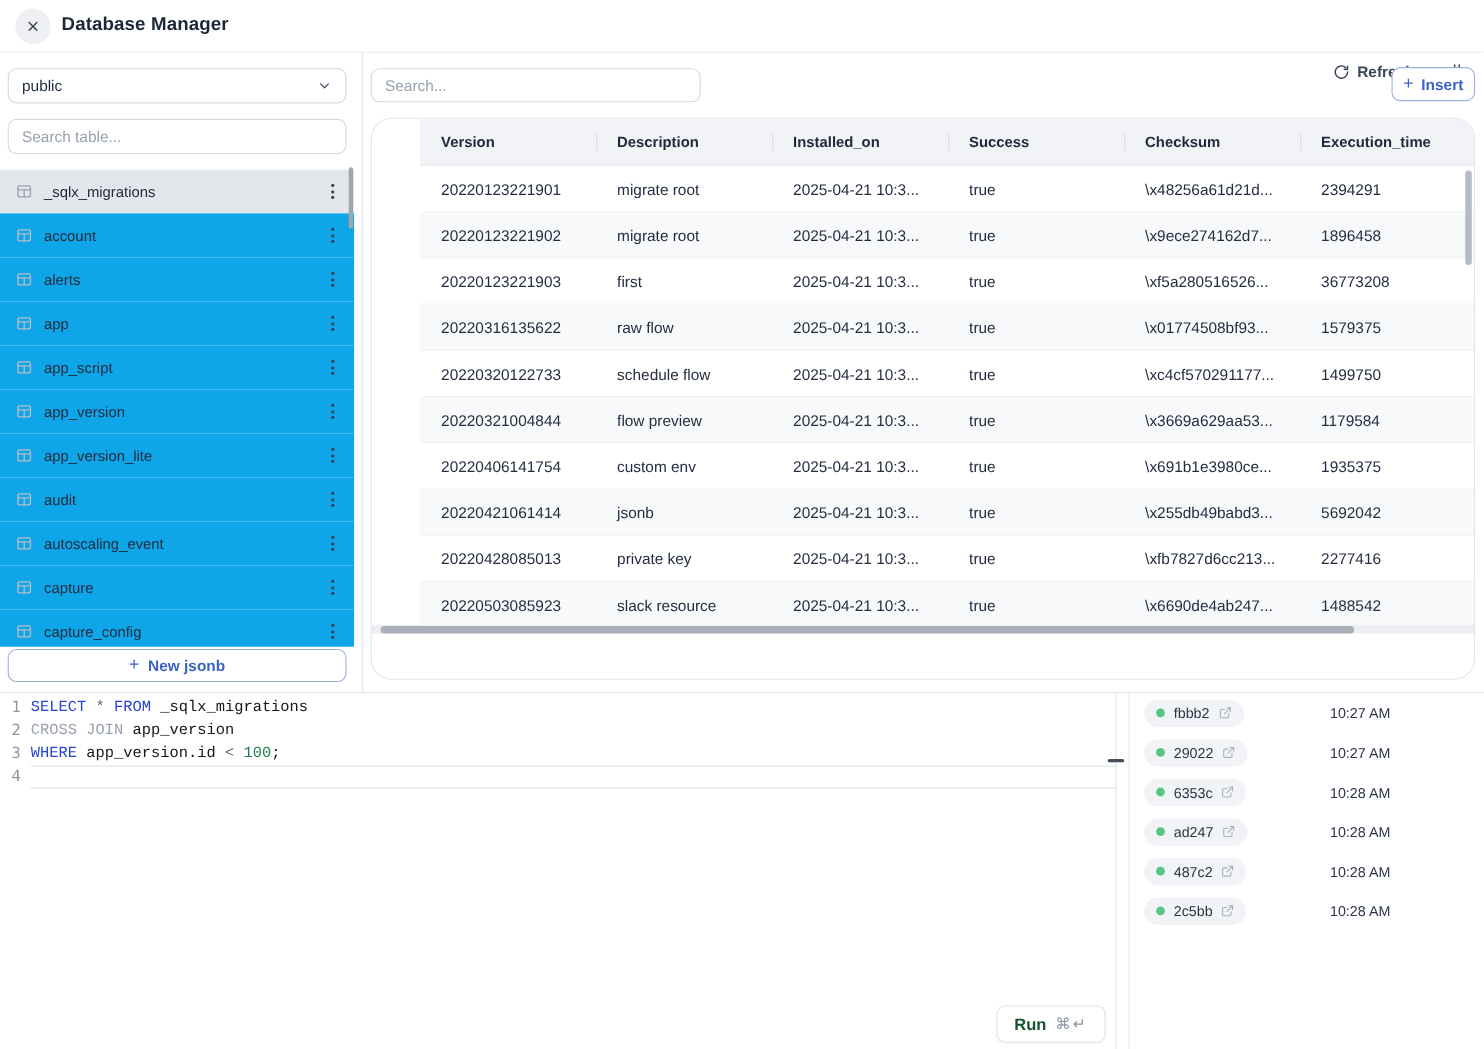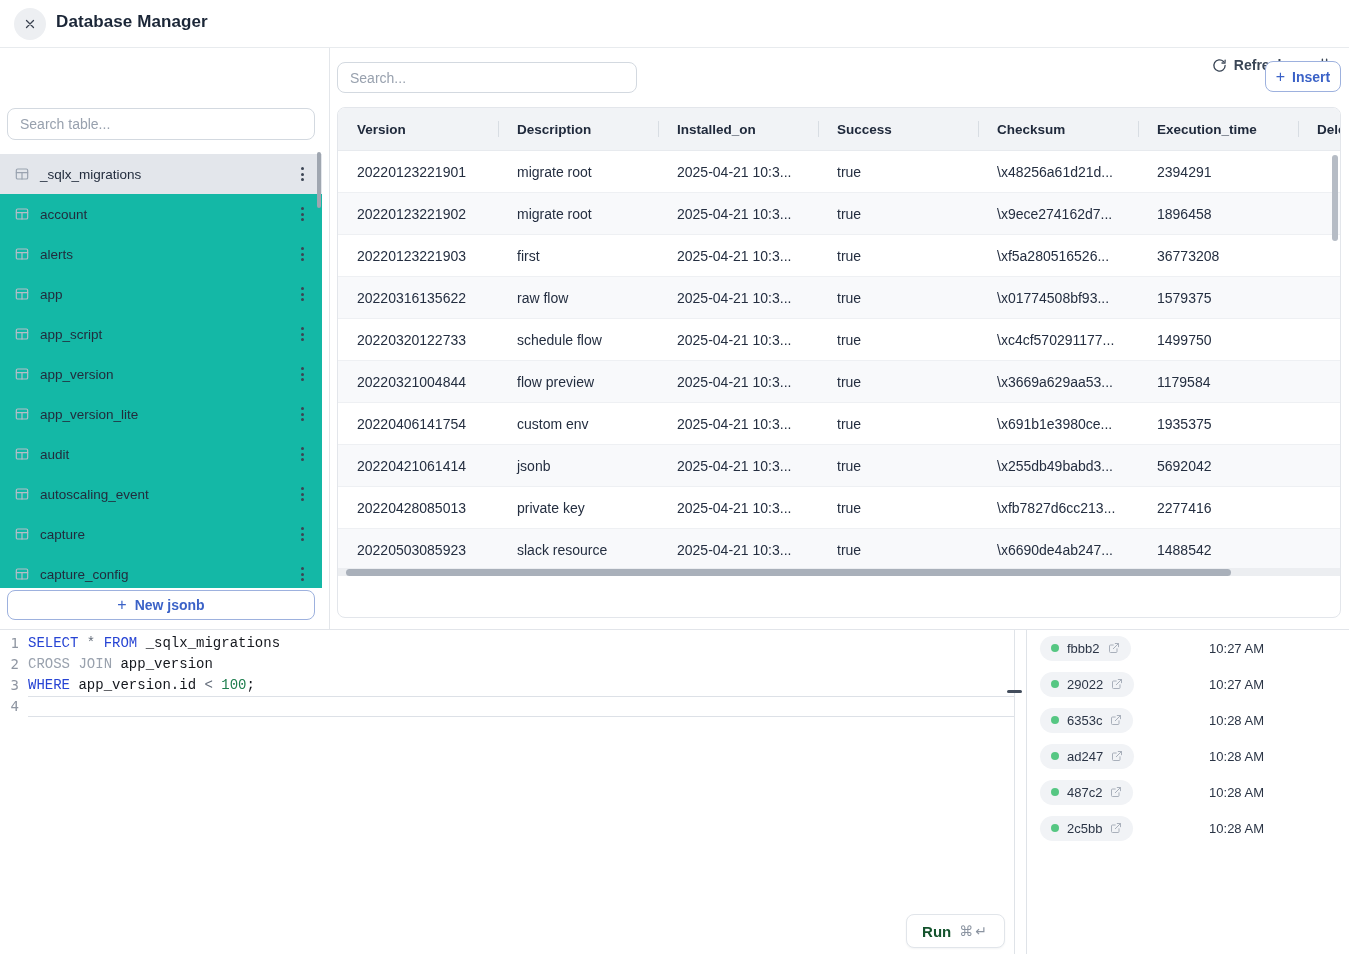--- a/index.html
+++ b/index.html
@@ -21,41 +21,41 @@
   
   .sidebar { position:absolute; left:0; top:48px; width:330px; height:582px; border-right:1px solid #e3e6ea; background:#fff; }
   .select { position:absolute; left:7px; top:14px; width:308px; height:32px; border:1px solid #d3d9e0; border-radius:8px;
             display:flex; align-items:center; justify-content:space-between; padding:0 12px; font-size:14px; color:#1c2940; cursor:pointer; background:#fff; }
   .select .chev { color:#4a5568; display:flex; }
   .inp { border:1px solid #d3d9e0; border-radius:8px; font-size:14px; color:#3b82f6; padding:0 12px; outline:none;
          font-family:inherit; background:#fff; }
   .inp::placeholder { color:#98a1ae; }
   .sb-search { position:absolute; left:7px; top:60px; width:308px; height:32px; }
   .tbl-list { position:absolute; left:0; top:106px; width:322px; height:434px; overflow:hidden; }
-  .tbl-item { height:40px; display:flex; align-items:center; padding:0 12px 0 14px; cursor:pointer; background:#14b8a6; }
+  .tbl-item { height:40px; display:flex; align-items:center; padding:0 12px 0 14px; cursor:pointer; background:#0ea5e9; }
   .tbl-item.selected { background:#e3e6eb; }
   .tbl-ico { color:#b6bdc7; display:flex; margin-right:10px; }
   .tbl-item.selected .tbl-ico { color:#9aa3b0; }
   .tbl-label { flex:1; font-size:13.5px; color:#222c3d; }
   .dots { display:flex; flex-direction:column; align-items:center; justify-content:center; width:16px; height:20px; cursor:pointer; }
   .dots i { width:3px; height:3px; border-radius:50%; background:#3c4554; margin:1.3px 0; }
   .new-table { position:absolute; left:7px; top:542px; width:308px; height:30px; border:1px solid #9db1de; border-radius:8px;
                background:#fff; color:#3b62c7; font-size:14px; font-weight:600; font-family:inherit; cursor:pointer;
                display:flex; align-items:center; justify-content:center; gap:8px; }
   .plus { font-size:16px; font-weight:500; line-height:1; }
   .sb-scroll { position:absolute; left:317px; top:104px; width:4px; height:56px; border-radius:2px; background:#9fa6b0; }
 
   
   .main { position:absolute; left:330px; top:48px; width:1019px; height:582px; }
   .grid-search { position:absolute; left:7px; top:14px; width:300px; height:31px; }
   .insert-btn { position:absolute; left:935px; top:13px; width:76px; height:31px; border:1px solid #9db1de; border-radius:8px;
                 background:#fff; color:#3b62c7; font-size:14px; font-weight:600; font-family:inherit; cursor:pointer;
                 display:flex; align-items:center; justify-content:center; gap:7px; }
-  .grid { position:absolute; left:7px; top:59px; width:1004px; height:511px; border:1px solid #e3e6eb; border-radius:8px;
-          overflow:hidden; background:#fff; }
+  .grid { position:absolute; left:7px; top:59px; width:1004px; height:511px; border:1px solid #e3e6eb; border-radius:19px;
+          overflow:hidden; background:#fff;padding-left:44px; }
   .ghead { display:flex; height:43px; background:#f1f3f6; align-items:center; border-bottom:1px solid #e7eaee; width:1120px; }
   .hcell { flex:0 0 160px; width:160px; padding-left:19px; font-size:13.5px; font-weight:700; color:#202a3c; position:relative; cursor:pointer; }
   .hcell + .hcell::before { content:''; position:absolute; left:0; top:50%; transform:translateY(-50%); width:1px; height:16px; background:#d8dde3; }
   .gbody { height:417px; overflow:hidden; width:1120px; }
   .grow { display:flex; height:42px; align-items:center; border-bottom:1px solid #eef0f3; background:#fff; cursor:pointer; }
   .grow.alt { background:#f8f9fb; }
   .gcell { flex:0 0 160px; width:160px; padding-left:19px; font-size:14px; color:#242e40; white-space:nowrap; overflow:hidden; }
   .hscroll { position:absolute; left:0; top:460px; width:1004px; height:8px; background:#eceef1; }
   .hthumb { position:absolute; left:8px; top:0.5px; width:885px; height:7px; border-radius:4px; background:#a9b0ba; cursor:pointer; }
   .gfoot { position:absolute; left:0; top:468px; width:1004px; height:43px; border-top:1px solid #e6e9ed; background:#fff;
@@ -125,20 +125,28 @@
             <path d="M9 3v6H3"></path>
             <path d="M15 3v6h6"></path>
             <path d="M9 21v-6H3"></path>
             <path d="M15 21v-6h6"></path>
           </svg>
       </button>
     </div>
   </header>
 
   <aside class="sidebar">
+    <div class="select">
+      <span>public</span>
+      <span class="chev">
+        <svg width="14" height="14" viewBox="0 0 24 24" fill="none" stroke="currentColor" stroke-width="2.2" stroke-linecap="round" stroke-linejoin="round">
+            <path d="M6 9l6 6 6-6"></path>
+          </svg>
+      </span>
+    </div>
     <input class="inp sb-search" placeholder="Search table..." style="">
     <div class="tbl-list" id="table-list">
         <div class="tbl-item selected">
           <span class="tbl-ico">
             <svg width="16" height="16" viewBox="0 0 24 24" fill="none" stroke="currentColor" stroke-width="1.8" stroke-linecap="round" stroke-linejoin="round">
               <rect x="3.5" y="4.5" width="17" height="15" rx="2"></rect>
               <path d="M3.5 10h17"></path>
               <path d="M12 10v9.5"></path>
             </svg>
           </span>

